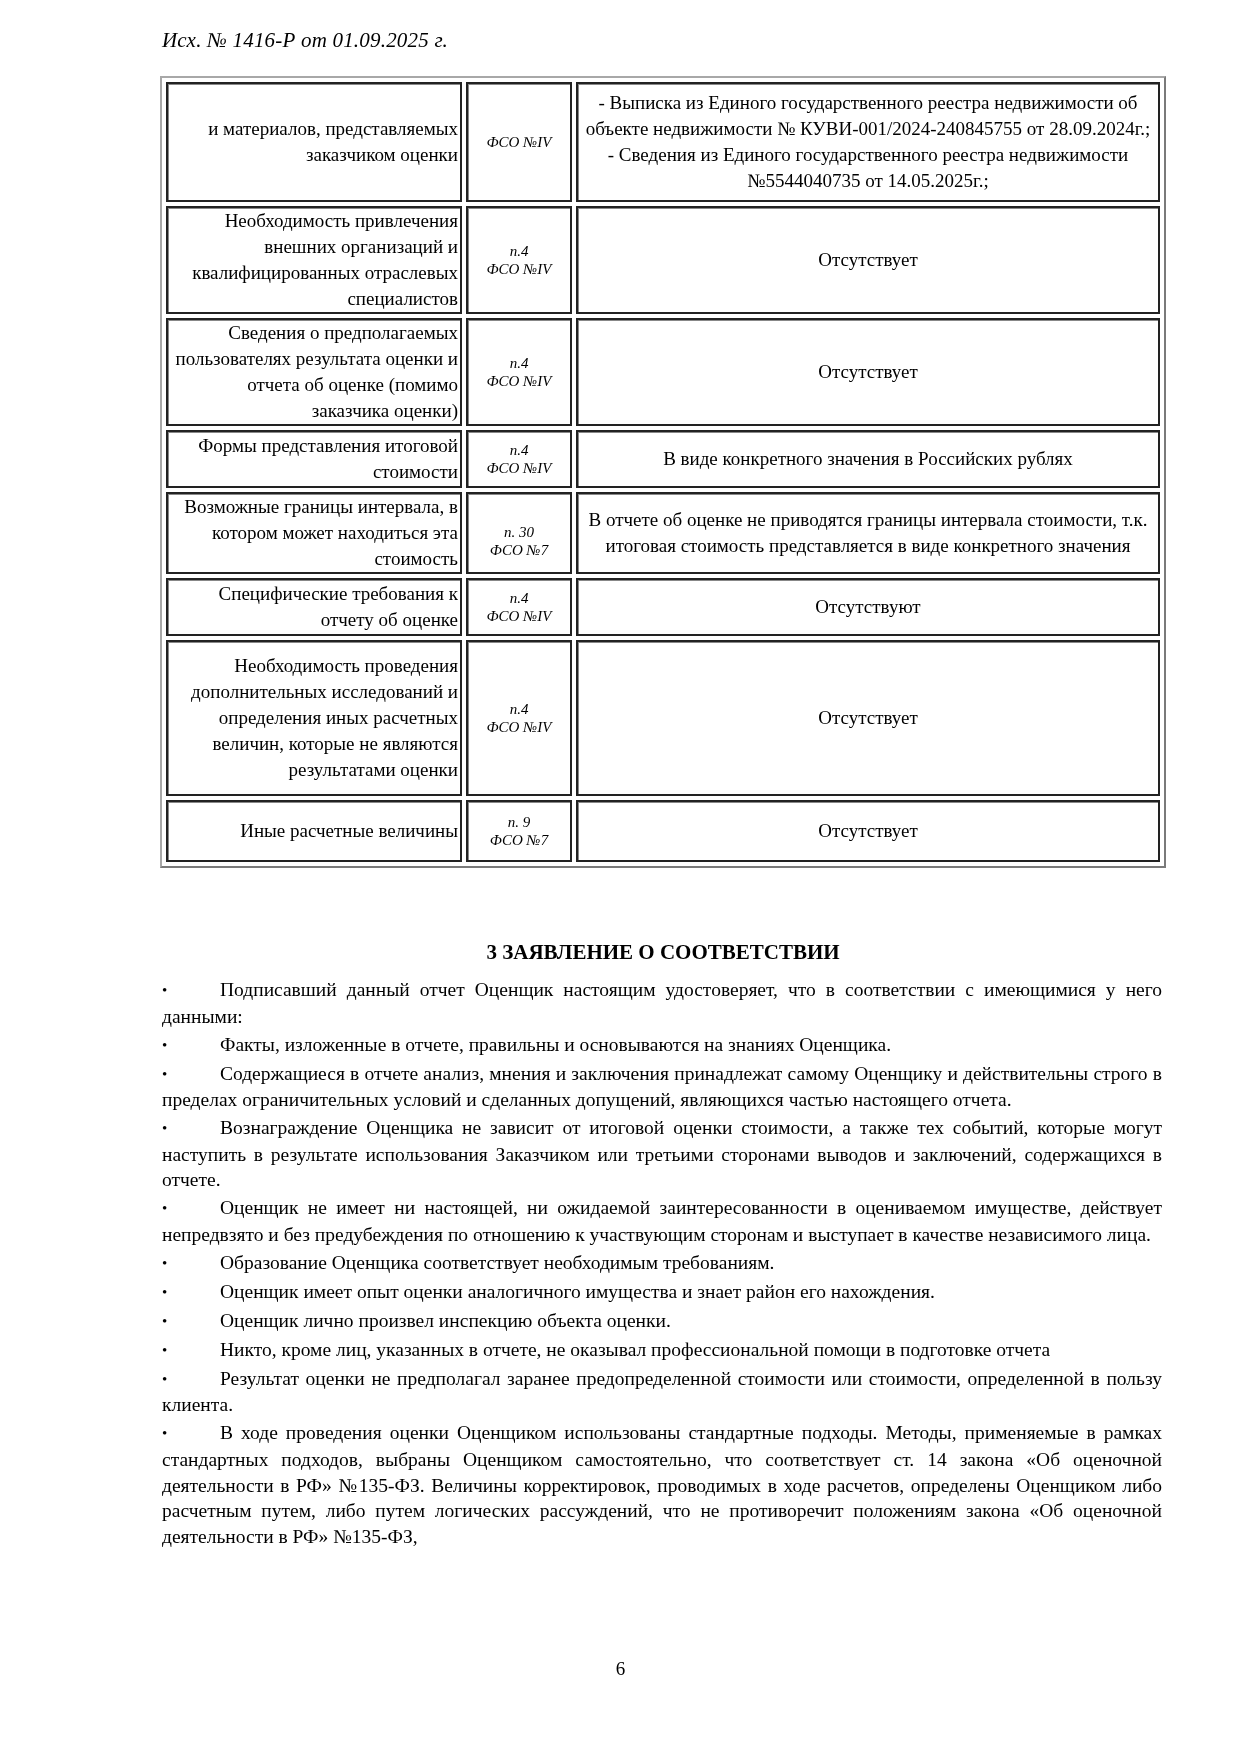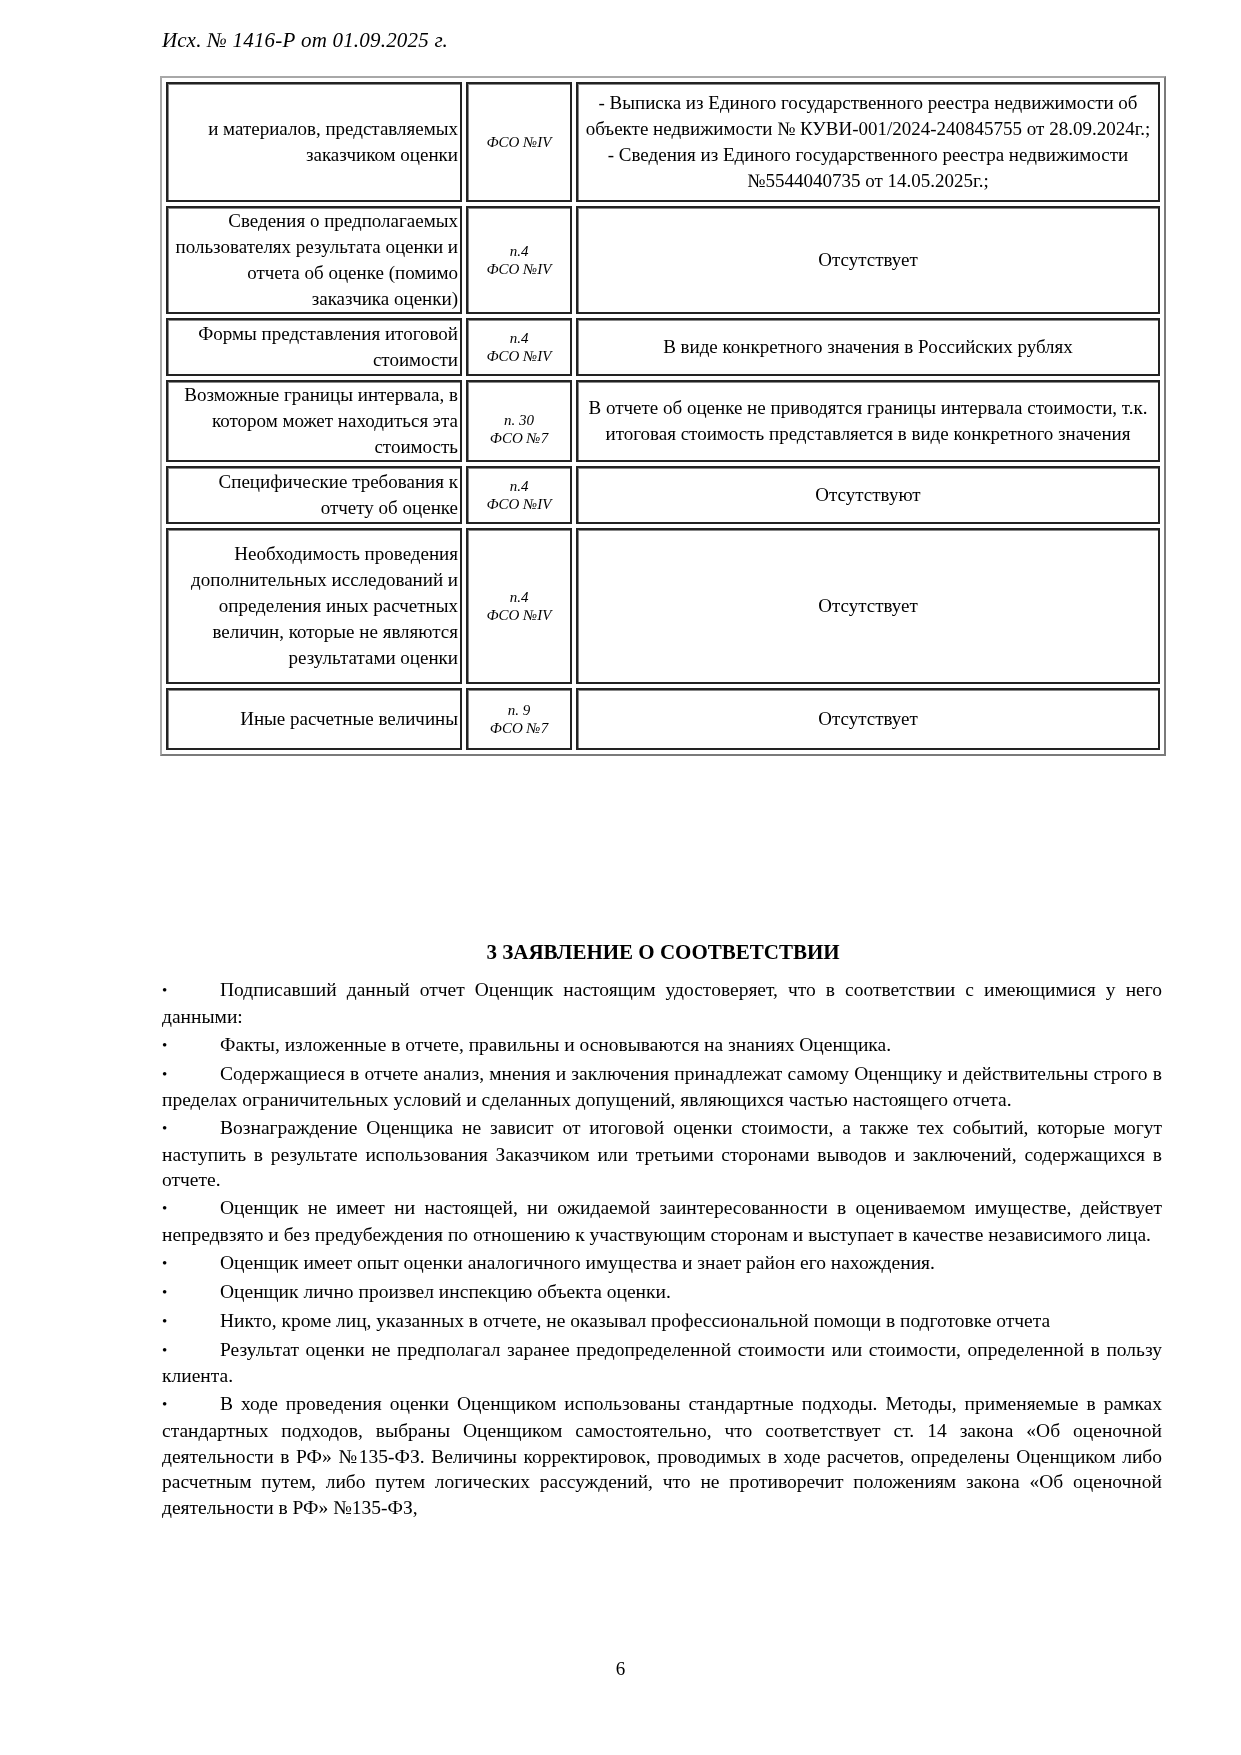--- a/index.html
+++ b/index.html
@@ -63,20 +63,28 @@
         <td class="c1 top">и материалов, представляемых заказчиком оценки</td>
         <td class="c2 top">
           <span class="ref-line">ФСО №IV</span>
         </td>
         <td class="c3">
           <span class="ref-line">- Выписка из Единого государственного реестра недвижимости об объекте недвижимости № КУВИ-001/2024-240845755 от 28.09.2024г.;</span>
           <span class="ref-line">- Сведения из Единого государственного реестра недвижимости №5544040735 от 14.05.2025г.;</span>
         </td>
       </tr>
       <tr style="height:96px">
+        <td class="c1">Необходимость привлечения внешних организаций и квалифицированных отраслевых специалистов</td>
+        <td class="c2">
+          <span class="ref-line">п.4</span>
+          <span class="ref-line">ФСО №IV</span>
+        </td>
+        <td class="c3">Отсутствует</td>
+      </tr>
+      <tr style="height:96px">
         <td class="c1">Сведения о предполагаемых пользователях результата оценки и отчета об оценке (помимо заказчика оценки)</td>
         <td class="c2">
           <span class="ref-line">п.4</span>
           <span class="ref-line">ФСО №IV</span>
         </td>
         <td class="c3">Отсутствует</td>
       </tr>
       <tr style="height:58px">
         <td class="c1">Формы представления итоговой стоимости</td>
         <td class="c2">
@@ -122,20 +130,21 @@
 </div>
 
 <div class="section-title">3 ЗАЯВЛЕНИЕ О СООТВЕТСТВИИ</div>
 
 <div class="body-list">
   <p class="bullet-item"><span class="dot">•</span><span>Подписавший данный отчет Оценщик настоящим удостоверяет, что в соответствии с имеющимися у него данными:</span></p>
   <p class="bullet-item"><span class="dot">•</span><span>Факты, изложенные в отчете, правильны и основываются на знаниях Оценщика.</span></p>
   <p class="bullet-item"><span class="dot">•</span><span>Содержащиеся в отчете анализ, мнения и заключения принадлежат самому Оценщику и действительны строго в пределах ограничительных условий и сделанных допущений, являющихся частью настоящего отчета.</span></p>
   <p class="bullet-item"><span class="dot">•</span><span>Вознаграждение Оценщика не зависит от итоговой оценки стоимости, а также тех событий, которые могут наступить в результате использования Заказчиком или третьими сторонами выводов и заключений, содержащихся в отчете.</span></p>
   <p class="bullet-item"><span class="dot">•</span><span>Оценщик не имеет ни настоящей, ни ожидаемой заинтересованности в оцениваемом имуществе, действует непредвзято и без предубеждения по отношению к участвующим сторонам и выступает в качестве независимого лица.</span></p>
+  <p class="bullet-item"><span class="dot">•</span><span>Образование Оценщика соответствует необходимым требованиям.</span></p>
   <p class="bullet-item"><span class="dot">•</span><span>Оценщик имеет опыт оценки аналогичного имущества и знает район его нахождения.</span></p>
   <p class="bullet-item"><span class="dot">•</span><span>Оценщик лично произвел инспекцию объекта оценки.</span></p>
   <p class="bullet-item"><span class="dot">•</span><span>Никто, кроме лиц, указанных в отчете, не оказывал профессиональной помощи в подготовке отчета</span></p>
   <p class="bullet-item"><span class="dot">•</span><span>Результат оценки не предполагал заранее предопределенной стоимости или стоимости, определенной в пользу клиента.</span></p>
   <p class="bullet-item"><span class="dot">•</span><span>В ходе проведения оценки Оценщиком использованы стандартные подходы. Методы, применяемые в рамках стандартных подходов, выбраны Оценщиком самостоятельно, что соответствует ст. 14 закона «Об оценочной деятельности в РФ» №135-ФЗ. Величины корректировок, проводимых в ходе расчетов, определены Оценщиком либо расчетным путем, либо путем логических рассуждений, что не противоречит положениям закона «Об оценочной деятельности в РФ» №135-ФЗ,</span></p>
 </div>
 
 <div class="page-number">6</div>
 
 </body></html>

